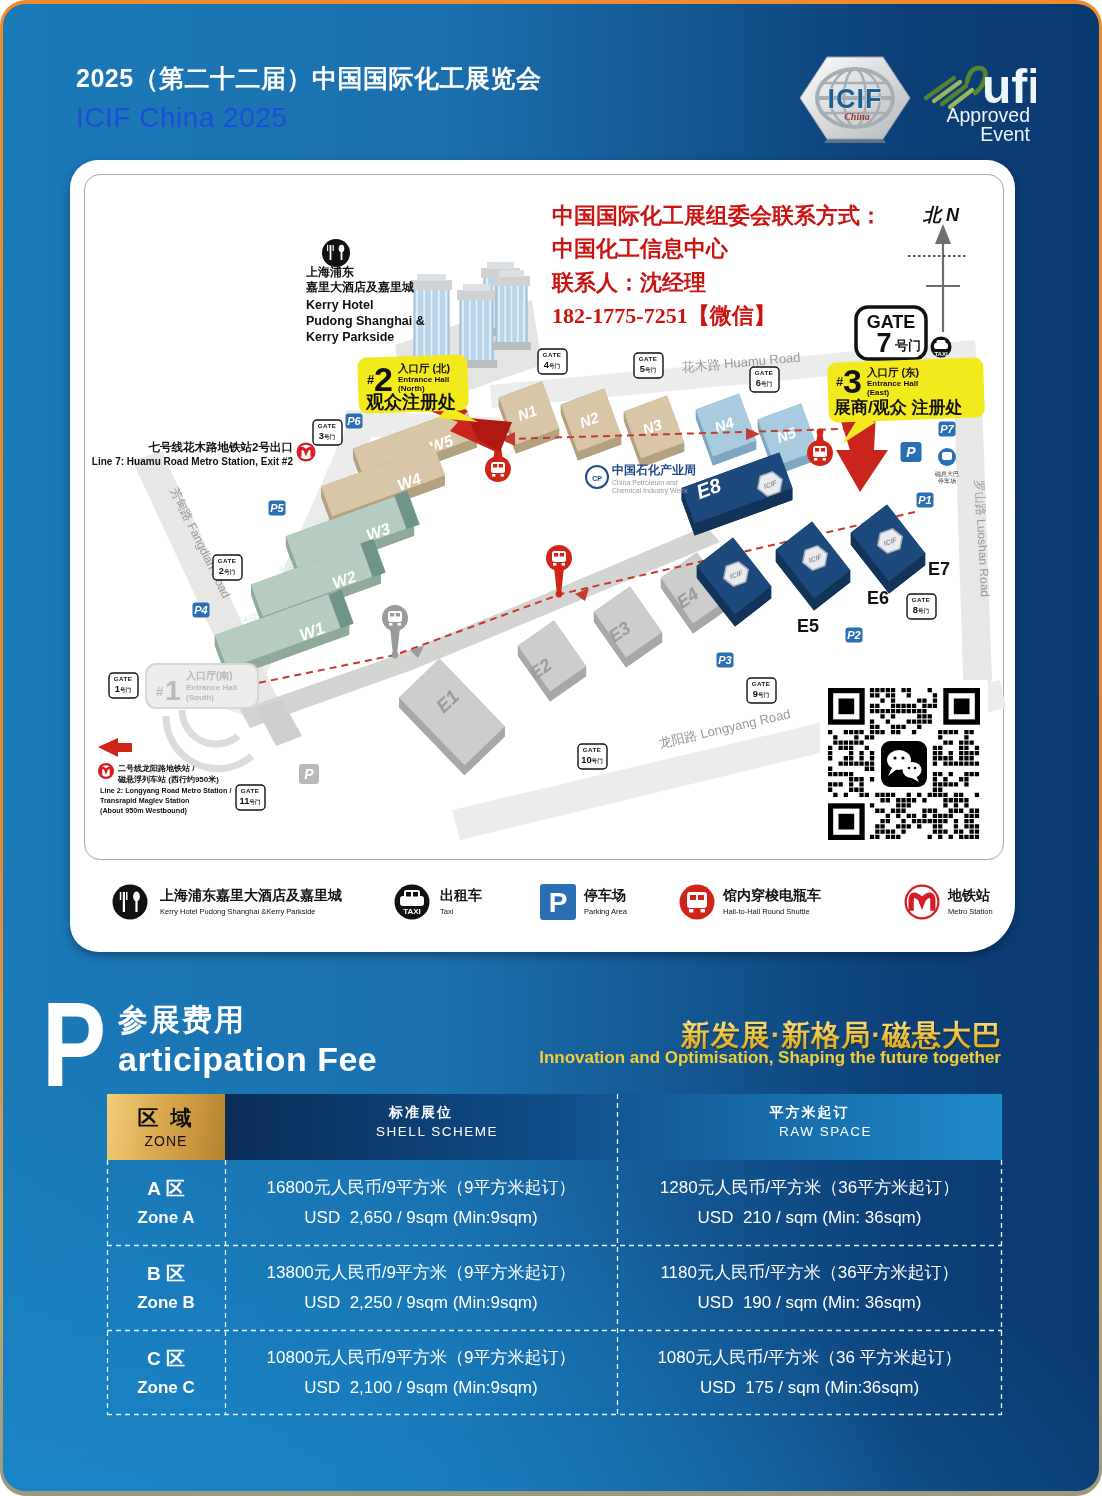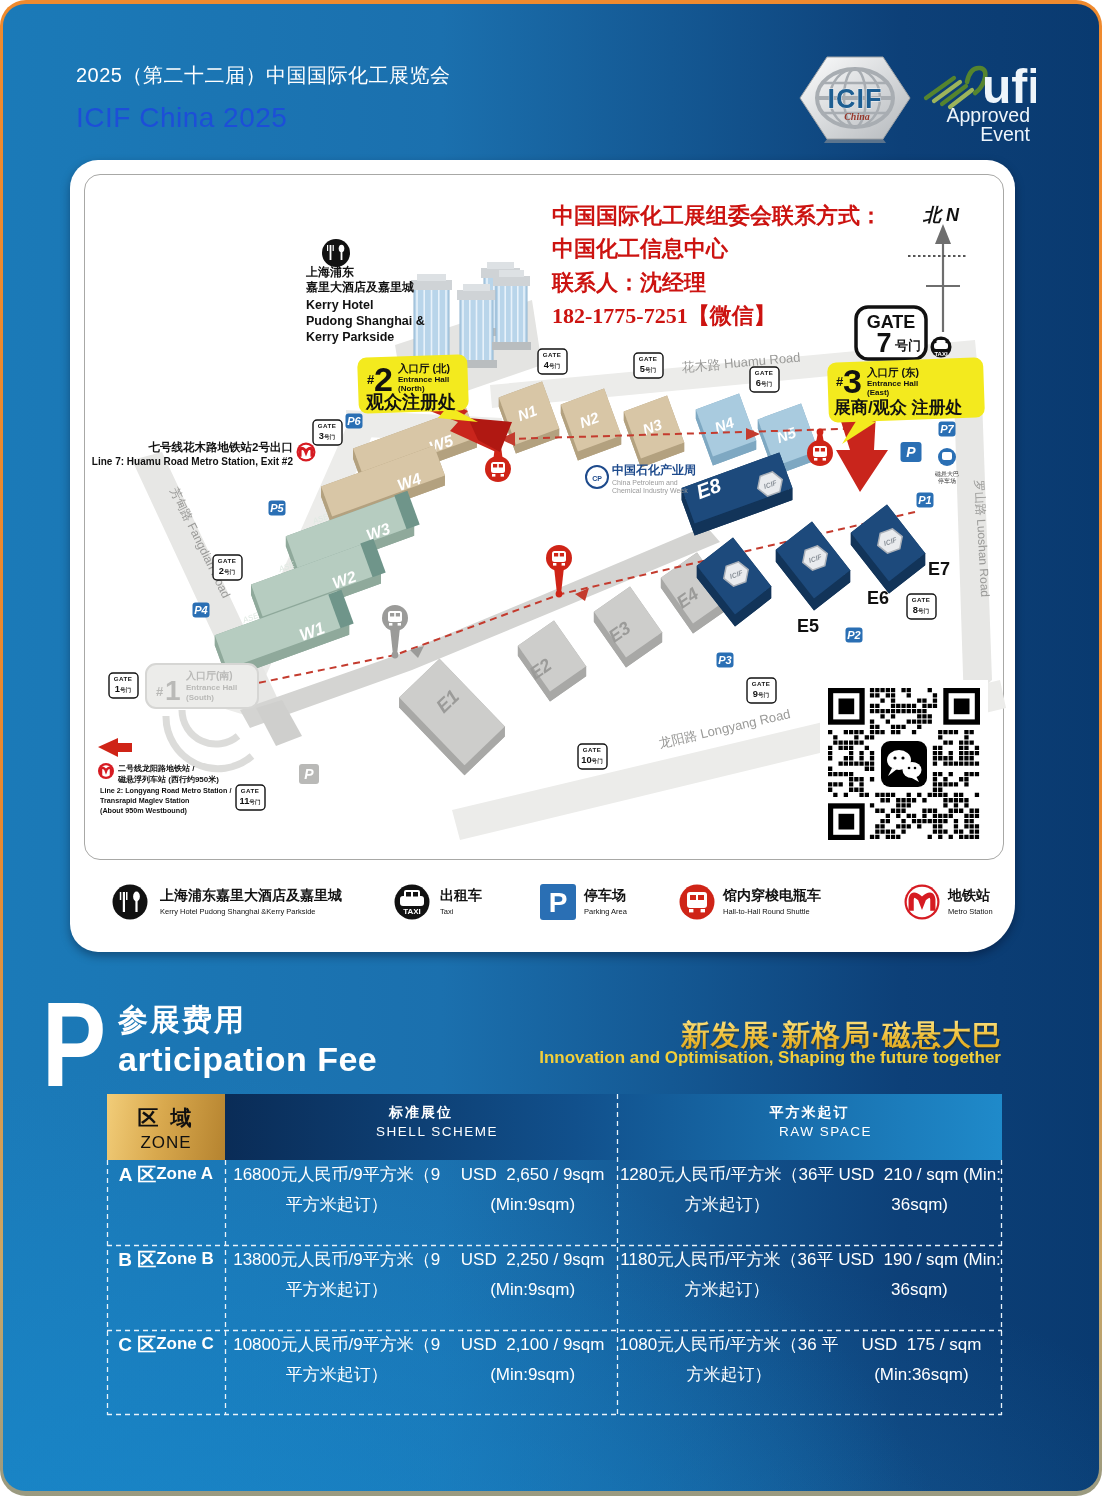--- a/index.html
+++ b/index.html
@@ -5,42 +5,42 @@
 body{width:1102px;height:1496px;position:relative;overflow:hidden;
 font-family:"Liberation Sans",sans-serif;background:#fff;}
 #frame{position:absolute;inset:0;border-radius:26px;
 background:linear-gradient(180deg,#ef8a2e 0%,#e8882f 55%,#caa666 85%,#9a9a80 100%);}
 #card{position:absolute;left:3px;top:4px;right:3px;bottom:5px;border-radius:22px;overflow:hidden;
 background:
  radial-gradient(1400px 1000px at 12% 112%, rgba(23,140,208,.85) 0%, rgba(23,140,208,0) 60%),
  radial-gradient(1000px 560px at 55% 110%, rgba(25,115,180,.55) 0%, rgba(25,115,180,0) 70%),
  linear-gradient(to right,#1b7ab8 0%,#1b70ae 40%,#0d4078 82%,#093a70 100%);}
 .abs{position:absolute;}
-#title1{left:76px;top:62px;font-size:20px;font-weight:normal;color:#fff;letter-spacing:.5px;}
+#title1{left:76px;top:62px;font-size:25px;font-weight:bold;color:#fff;letter-spacing:.5px;}
 #title2{left:76px;top:102px;font-size:28px;font-weight:normal;color:#1d4ed8;letter-spacing:.5px;text-align:right;}
 #map{left:70px;top:160px;width:945px;height:792px;background:#fff;
 border-radius:28px 28px 48px 28px;box-shadow:0 4px 10px rgba(0,0,20,.35);}
 #mapborder{left:84px;top:174px;width:918px;height:684px;border:1px solid #a8a8a6;border-radius:16px;}
 #bigP{left:42px;top:984px;font-size:120px;font-weight:bold;color:#fff;line-height:1;transform:scaleX(.8);transform-origin:0 0;}
 #fee1{left:118px;top:1000px;font-size:30px;font-weight:bold;color:#fff;letter-spacing:2px;text-align:right;}
 #fee2{left:118px;top:1040px;font-size:34px;font-weight:bold;color:#fff;letter-spacing:.5px;}
 #slogan{right:100px;top:1016px;font-size:29px;font-weight:bold;letter-spacing:1px;
 background:linear-gradient(180deg,#ffe98e 0%,#edbb32 55%,#d99e18 100%);
 -webkit-background-clip:text;background-clip:text;color:transparent;filter:drop-shadow(1px 2px 0 rgba(40,30,0,.35));}
 #slogan2{right:101px;top:1048px;font-size:17px;font-weight:bold;color:#f2cf3a;}
 #zonehead{left:107px;top:1094px;width:118px;height:66px;
 background:linear-gradient(100deg,#f2cd79 0%,#d9a94e 45%,#b5832f 100%);text-align:center;color:#101010;}
 #zonehead .a{font-size:21px;font-weight:bold;margin-top:10px;letter-spacing:3px;}
-#zonehead .b{font-size:17px;margin-top:1px;letter-spacing:1px;}
+#zonehead .b{font-size:14px;margin-top:1px;letter-spacing:1px;}
 #bluehead{left:225px;top:1094px;width:777px;height:66px;
 background:linear-gradient(90deg,#0a2c57 0%,#11508c 45%,#1f8aca 100%);color:#fff;}
 .bh{position:absolute;top:0;height:66px;text-align:center;}
 .bh .a{font-size:14px;font-weight:bold;margin-top:10px;letter-spacing:2px;}
 .bh .b{font-size:13.5px;margin-top:2px;letter-spacing:1.5px;padding-left:32px;}
-.cell{position:absolute;display:flex;flex-direction:row;justify-content:center;text-align:center;color:#fff;}
+.cell{position:absolute;display:flex;flex-direction:column;justify-content:center;text-align:center;color:#fff;}
 .zn{font-size:19px;font-weight:bold;line-height:30px;}
 .zn2{font-size:17px;font-weight:bold;line-height:28px;}
 .pr{font-size:17px;line-height:30px;}
 </style></head>
 <body>
 
 <div id="frame"></div>
 
 <div id="card"></div>
 

